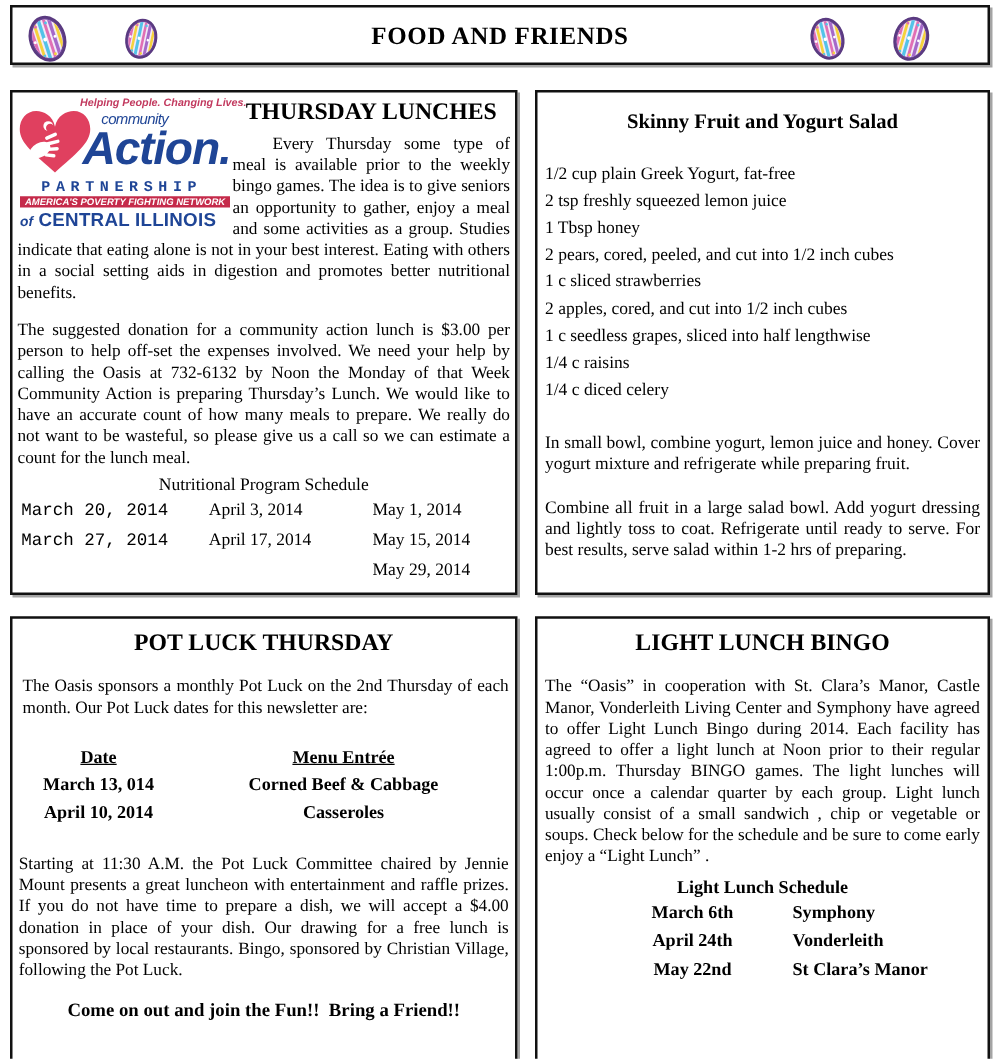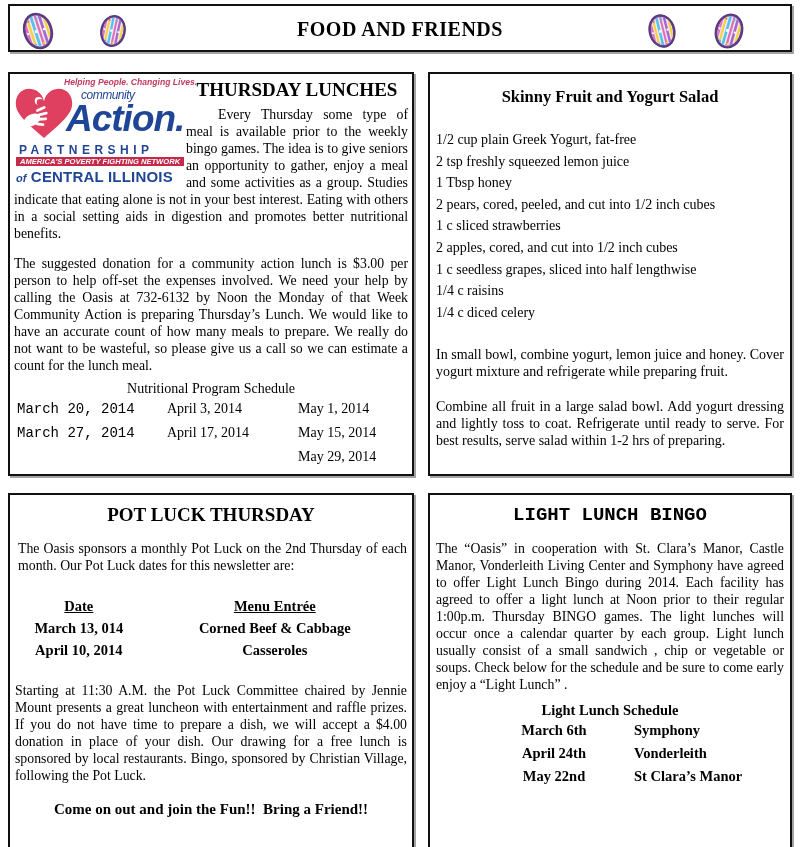--- a/index.html
+++ b/index.html
@@ -56,22 +56,22 @@
   .lg-heart{position:absolute;left:0;top:8px;width:60px;height:58px;}
   .lg-community{
     position:absolute;left:67px;top:11px;color:var(--logo-blue);
     font-size:12px;font-weight:normal;font-style:italic;letter-spacing:-.5px;
   }
   .lg-action{
     position:absolute;left:52px;top:21px;color:var(--logo-blue);
     font-size:37px;font-weight:bold;font-style:italic;letter-spacing:-1px;
   }
   .lg-partnership{
-    position:absolute;left:5px;top:66px;color:var(--logo-blue);
-    font-size:12px;font-weight:bold;letter-spacing:4.5px;white-space:nowrap;
+    position:absolute;left:19px;top:66px;color:var(--logo-blue);
+    font-size:12px;font-weight:bold;letter-spacing:4.5px;white-space:nowrap;font-family:Liberation Mono, monospace;
   }
   .lg-banner{
     position:absolute;left:2px;top:80px;background:var(--banner-red);
     color:#fff;font-size:7.6px;font-weight:bold;font-style:italic;
     padding:0 4px;white-space:nowrap;
   }
   .lg-central{
     position:absolute;left:2px;top:91px;color:var(--logo-blue);white-space:nowrap;
   }
   .lg-central .of{font-style:italic;font-weight:bold;font-size:11px;}
@@ -96,21 +96,21 @@
   .pl-head{margin-top:21px;}
   .pl-c1{width:140px;text-align:center;}
   .pl-c2{width:290px;text-align:center;}
   .u{text-decoration:underline;}
   .pl-para{margin-top:21px;}
   .pl-footer{
     margin-top:17px;text-align:center;font-weight:bold;font-size:15px;
     white-space:pre-wrap;
   }
   
-  .p-br h2{margin-top:7px;font-family:Liberation Mono, monospace;}
+  .p-br h2{margin-top:7px;}
   .ll-para{margin-top:14px;}
   .ll-title{
     text-align:center;font-weight:bold;font-size:14.5px;margin-top:9px;
   }
   .ll-row{
     display:flex;padding-left:38px;font-size:14.5px;font-weight:bold;
     line-height:23px;
   }
   .ll-c1{width:160px;text-align:center;white-space:nowrap;}
   .ll-c2{width:52px;text-align:center;white-space:nowrap;}

